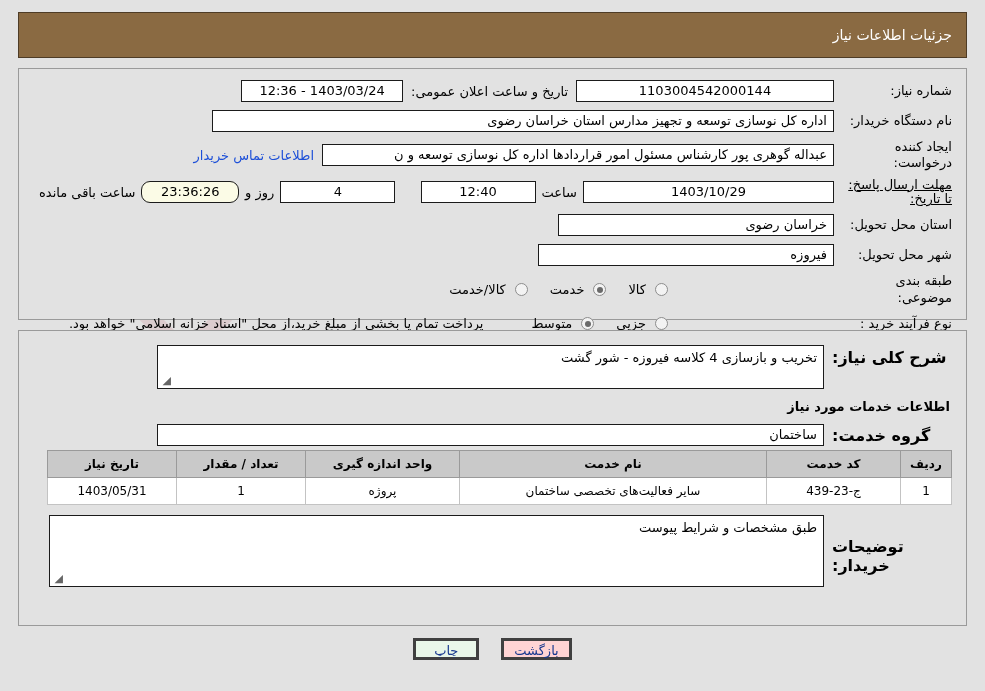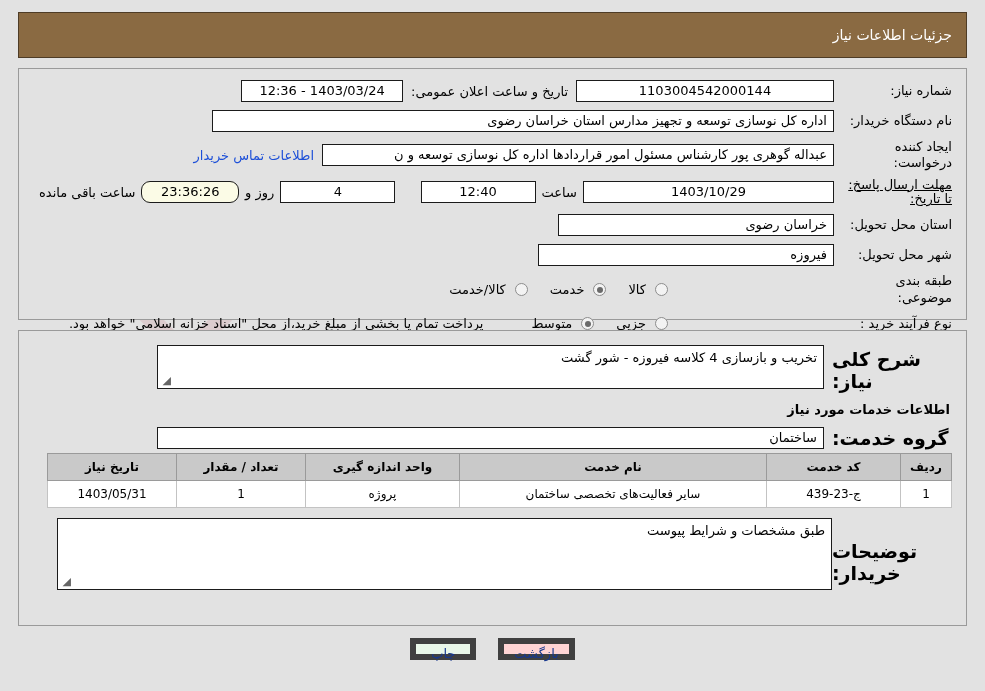--- a/index.html
+++ b/index.html
@@ -222,21 +222,21 @@
   .sec-title {
     font-size: 13px;
     font-weight: bold;
     margin: 10px 0 10px 0;
     text-align: right;
     padding-right: 2px;
   }
 
   .bold-lbl {
     font-weight: bold;
-    font-size: 19px;
+    font-size: 16px;
   }
 
   
   table.items {
     width: 905px;
     border-collapse: collapse;
     margin: 4px 0 0 0;
     background: #ffffff;
     table-layout: fixed;
   }
@@ -261,21 +261,21 @@
   }
 
   
   .btn-bar {
     margin-top: 12px;
     display: flex;
     justify-content: center;
     gap: 22px;
   }
   .btn {
-    border: 6px solid #404040;
+    border: 3px solid #404040;
     height: 22px;
     line-height: 20px;
     min-width: 66px;
     text-align: center;
     font-size: 13px;
     color: #17388f;
     box-sizing: border-box;
     padding: 0 10px;
     cursor: pointer;
     user-select: none;
@@ -400,21 +400,21 @@
           <td>ج-23-439</td>
           <td>سایر فعالیت‌های تخصصی ساختمان</td>
           <td>پروژه</td>
           <td>1</td>
           <td>1403/05/31</td>
         </tr>
       </tbody>
     </table>
 
     <div style="display:flex; align-items:flex-start; margin-top:10px;">
-      <span class="bold-lbl" style="width:120px; flex:0 0 120px; text-align:left; padding-top:22px;">توضیحات خریدار:</span>
+      <span class="bold-lbl" style="width:120px; flex:0 0 120px; text-align:left; padding-left:8px; padding-top:22px;">توضیحات خریدار:</span>
       <div class="ta" style="width:775px; height:72px;">
         <span>طبق مشخصات و شرایط پیوست</span>
         <span class="grip">◢</span>
       </div>
     </div>
 
   </div>
 
   <div class="btn-bar">
     <div class="btn back">بازگشت</div>

